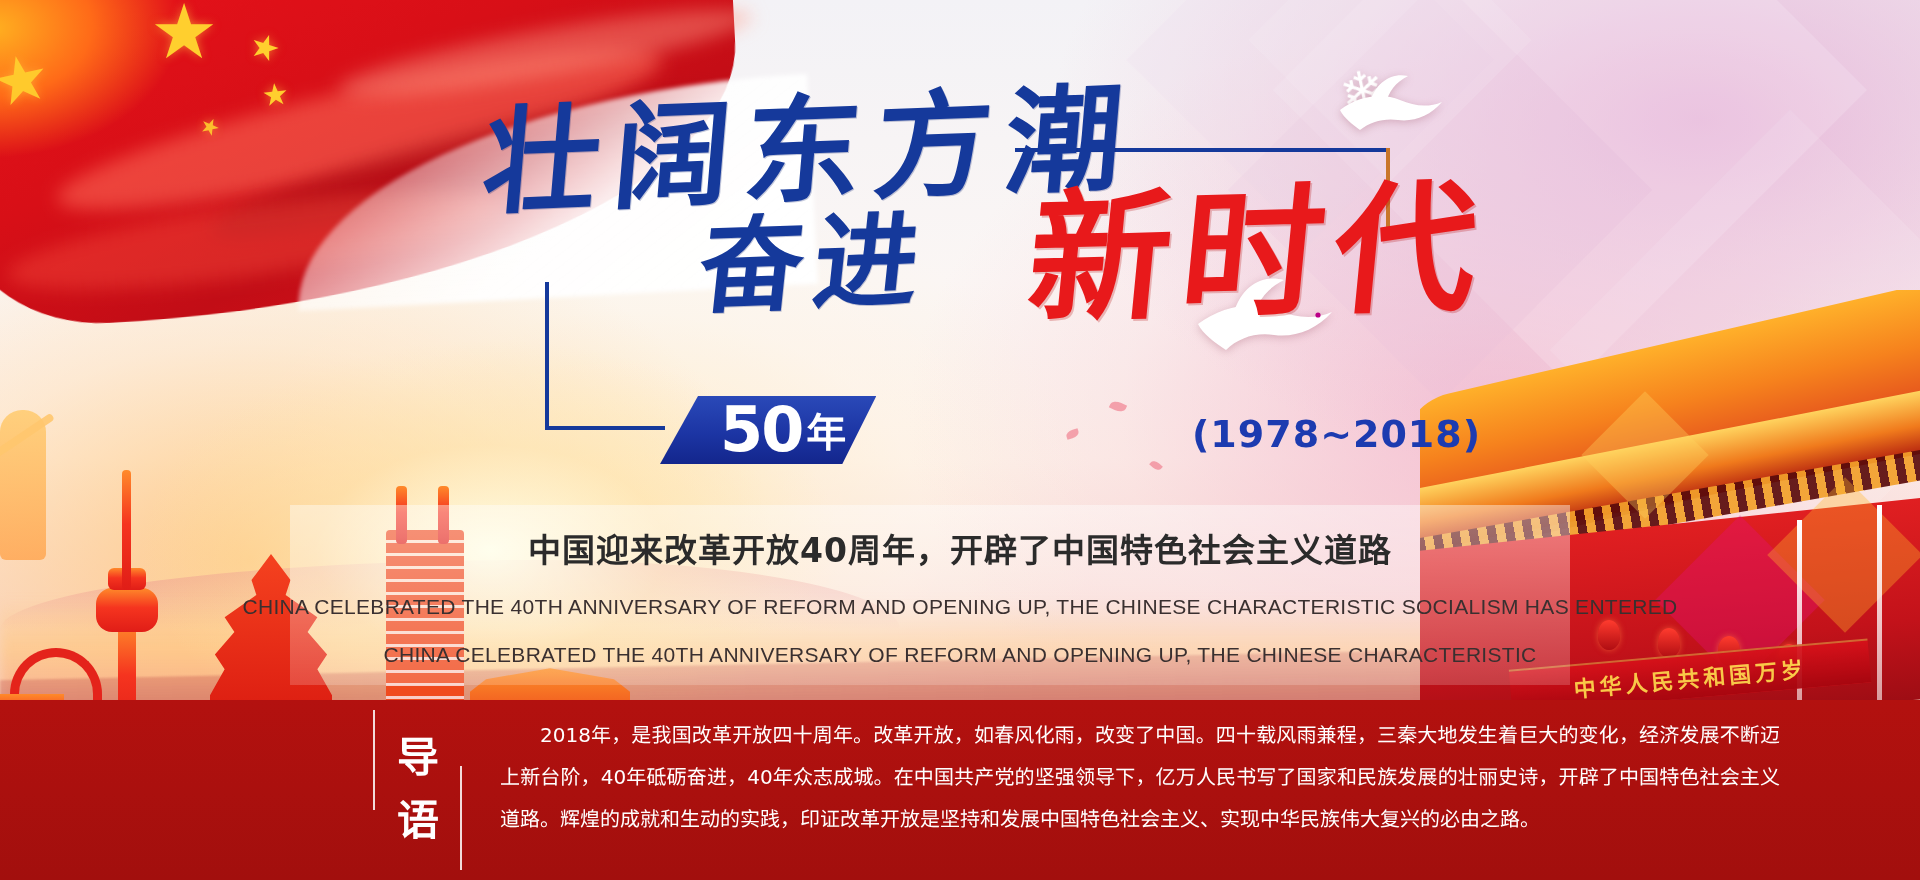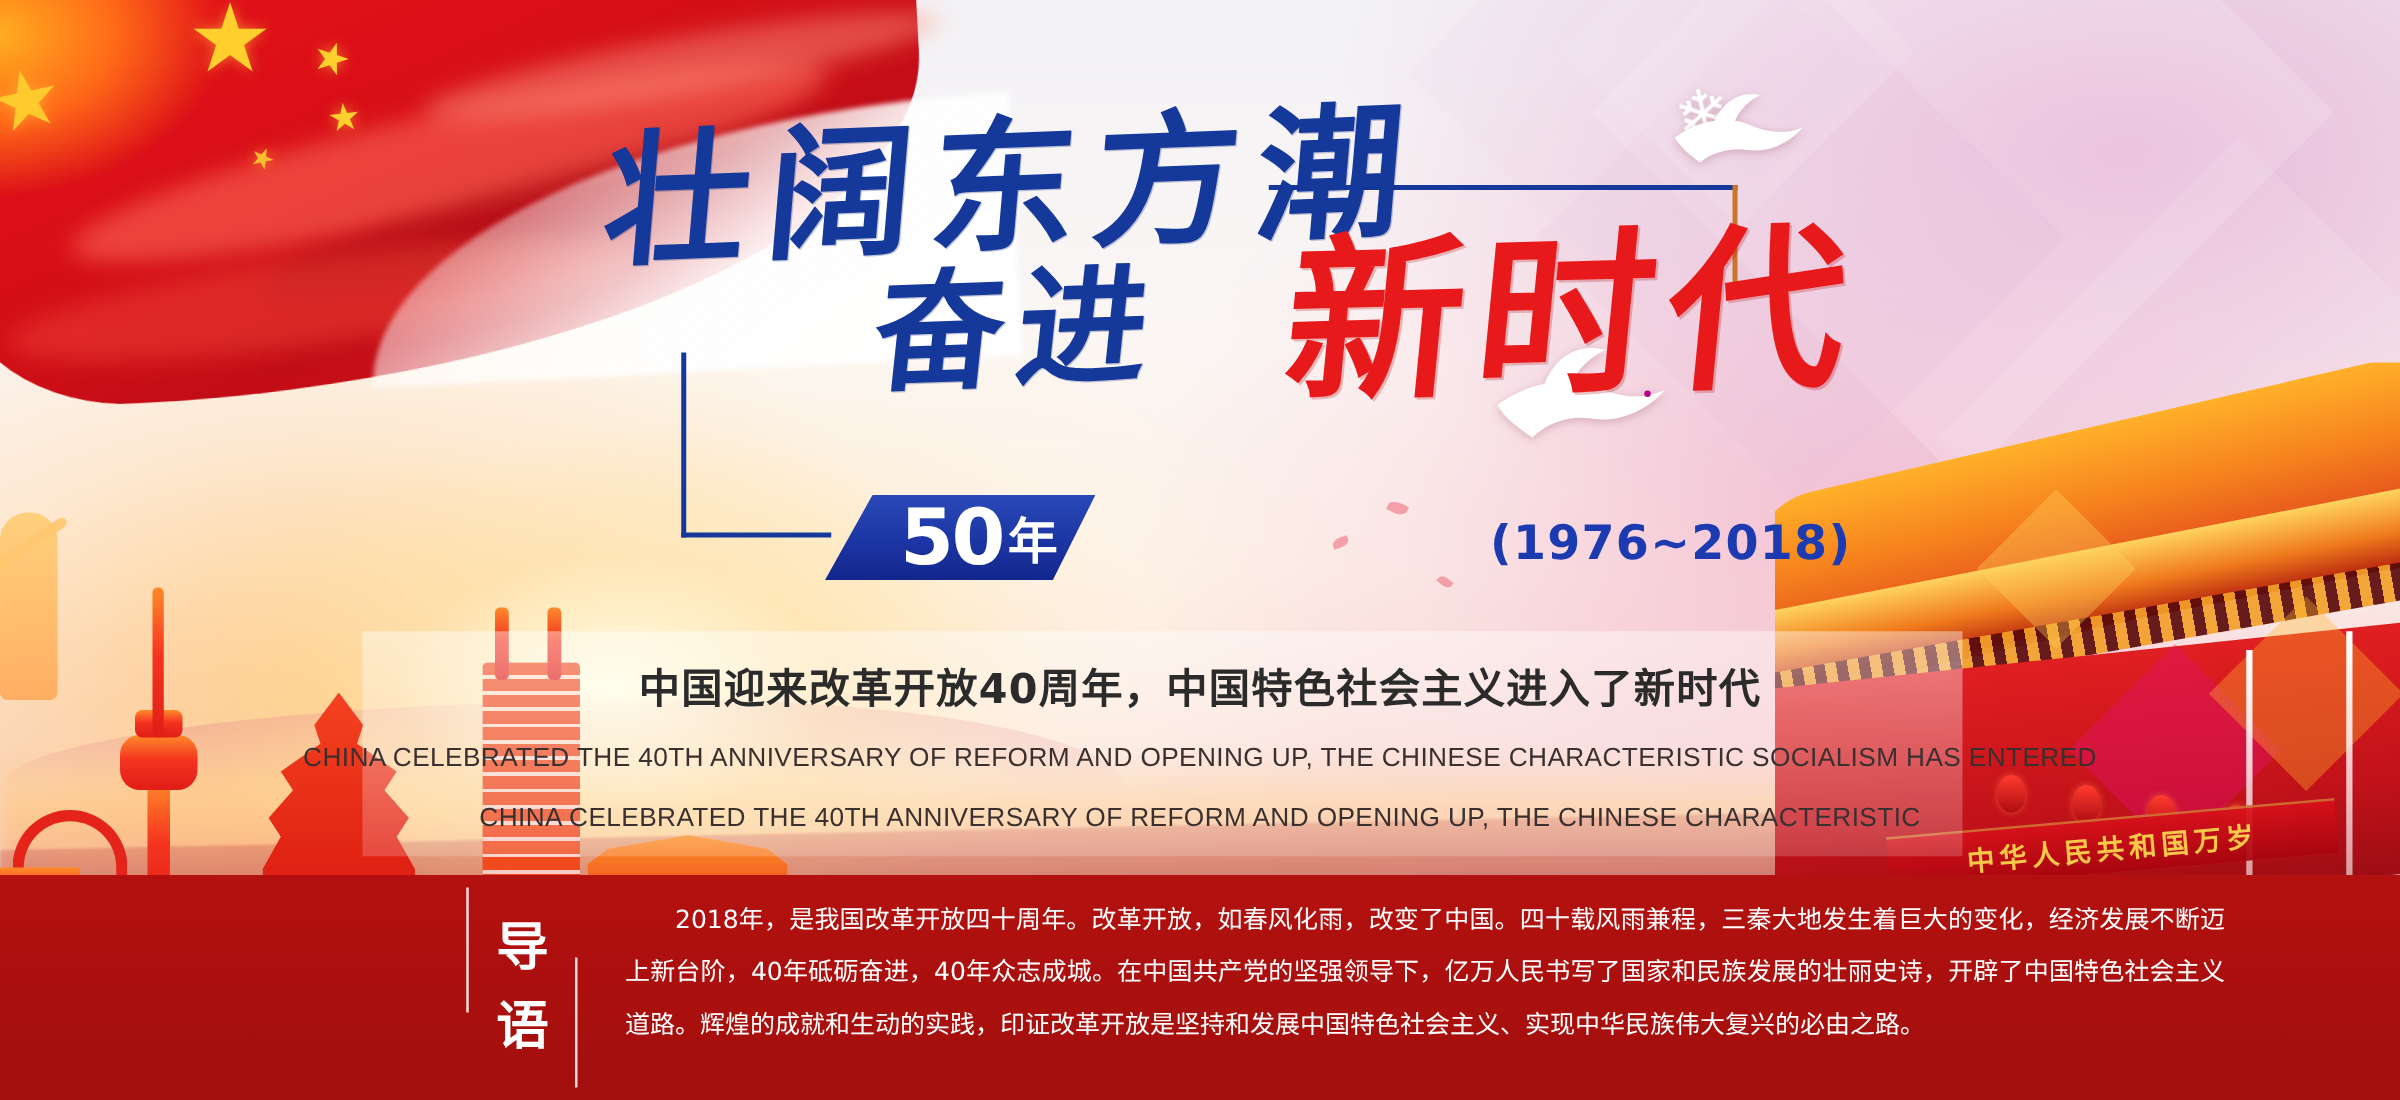--- a/index.html
+++ b/index.html
@@ -318,24 +318,24 @@
   <div class="bracket br-bot"></div>
 
   <div class="callig line1">壮阔东方潮</div>
   <div class="callig line2">奋进</div>
   <div class="redbig">新时代</div>
 
   <div class="ribbon">
     <span class="num">50</span>
     <span class="yr">年</span>
   </div>
-  <div class="years">(1976~2018)</div>
+  <div class="years">(1978~2018)</div>
 
   <div class="band"></div>
-  <div class="sub-cn">中国迎来改革开放40周年，中国特色社会主义进入了新时代</div>
+  <div class="sub-cn">中国迎来改革开放40周年，开辟了中国特色社会主义道路</div>
   <div class="sub-en1">CHINA CELEBRATED THE 40TH ANNIVERSARY OF REFORM AND OPENING UP, THE CHINESE CHARACTERISTIC SOCIALISM HAS ENTERED</div>
   <div class="sub-en2">CHINA CELEBRATED THE 40TH ANNIVERSARY OF REFORM AND OPENING UP, THE CHINESE CHARACTERISTIC</div>
 
   <div class="strip">
     <div class="vline vl1"></div>
     <div class="vline vl2"></div>
     <div class="lead">
       <span>导</span>
       <span>语</span>
     </div>

